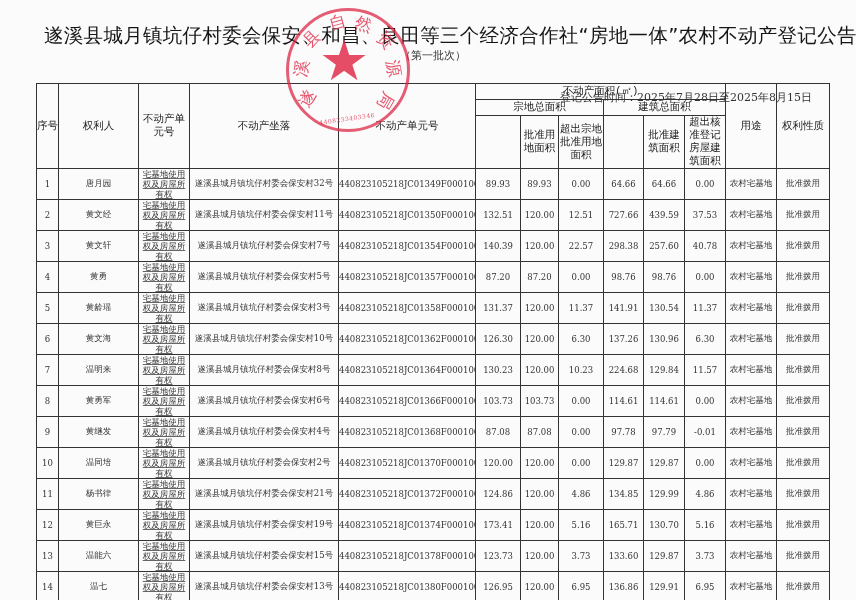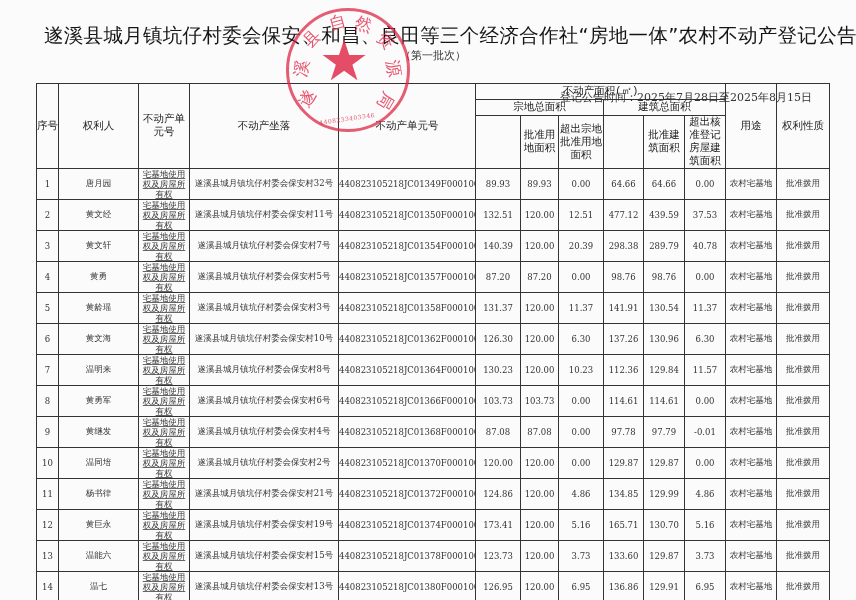--- a/index.html
+++ b/index.html
@@ -83,37 +83,37 @@
       </tr>
       <tr>
         <td>2</td>
         <td>黄文经</td>
         <td class="type">宅基地使用权及房屋所有权</td>
         <td>遂溪县城月镇坑仔村委会保安村11号</td>
         <td class="mono">440823105218JC01350F00010001</td>
         <td class="mono">132.51</td>
         <td class="mono">120.00</td>
         <td class="mono">12.51</td>
-        <td class="mono">477.12</td>
+        <td class="mono">727.66</td>
         <td class="mono">439.59</td>
         <td class="mono">37.53</td>
         <td>农村宅基地</td>
         <td>批准拨用</td>
       </tr>
       <tr>
         <td>3</td>
         <td>黄文轩</td>
         <td class="type">宅基地使用权及房屋所有权</td>
         <td>遂溪县城月镇坑仔村委会保安村7号</td>
         <td class="mono">440823105218JC01354F00010001</td>
         <td class="mono">140.39</td>
         <td class="mono">120.00</td>
-        <td class="mono">20.39</td>
+        <td class="mono">22.57</td>
         <td class="mono">298.38</td>
-        <td class="mono">289.79</td>
+        <td class="mono">257.60</td>
         <td class="mono">40.78</td>
         <td>农村宅基地</td>
         <td>批准拨用</td>
       </tr>
       <tr>
         <td>4</td>
         <td>黄勇</td>
         <td class="type">宅基地使用权及房屋所有权</td>
         <td>遂溪县城月镇坑仔村委会保安村5号</td>
         <td class="mono">440823105218JC01357F00010001</td>
@@ -158,21 +158,21 @@
       </tr>
       <tr>
         <td>7</td>
         <td>温明来</td>
         <td class="type">宅基地使用权及房屋所有权</td>
         <td>遂溪县城月镇坑仔村委会保安村8号</td>
         <td class="mono">440823105218JC01364F00010001</td>
         <td class="mono">130.23</td>
         <td class="mono">120.00</td>
         <td class="mono">10.23</td>
-        <td class="mono">112.36</td>
+        <td class="mono">224.68</td>
         <td class="mono">129.84</td>
         <td class="mono">11.57</td>
         <td>农村宅基地</td>
         <td>批准拨用</td>
       </tr>
       <tr>
         <td>8</td>
         <td>黄勇军</td>
         <td class="type">宅基地使用权及房屋所有权</td>
         <td>遂溪县城月镇坑仔村委会保安村6号</td>

